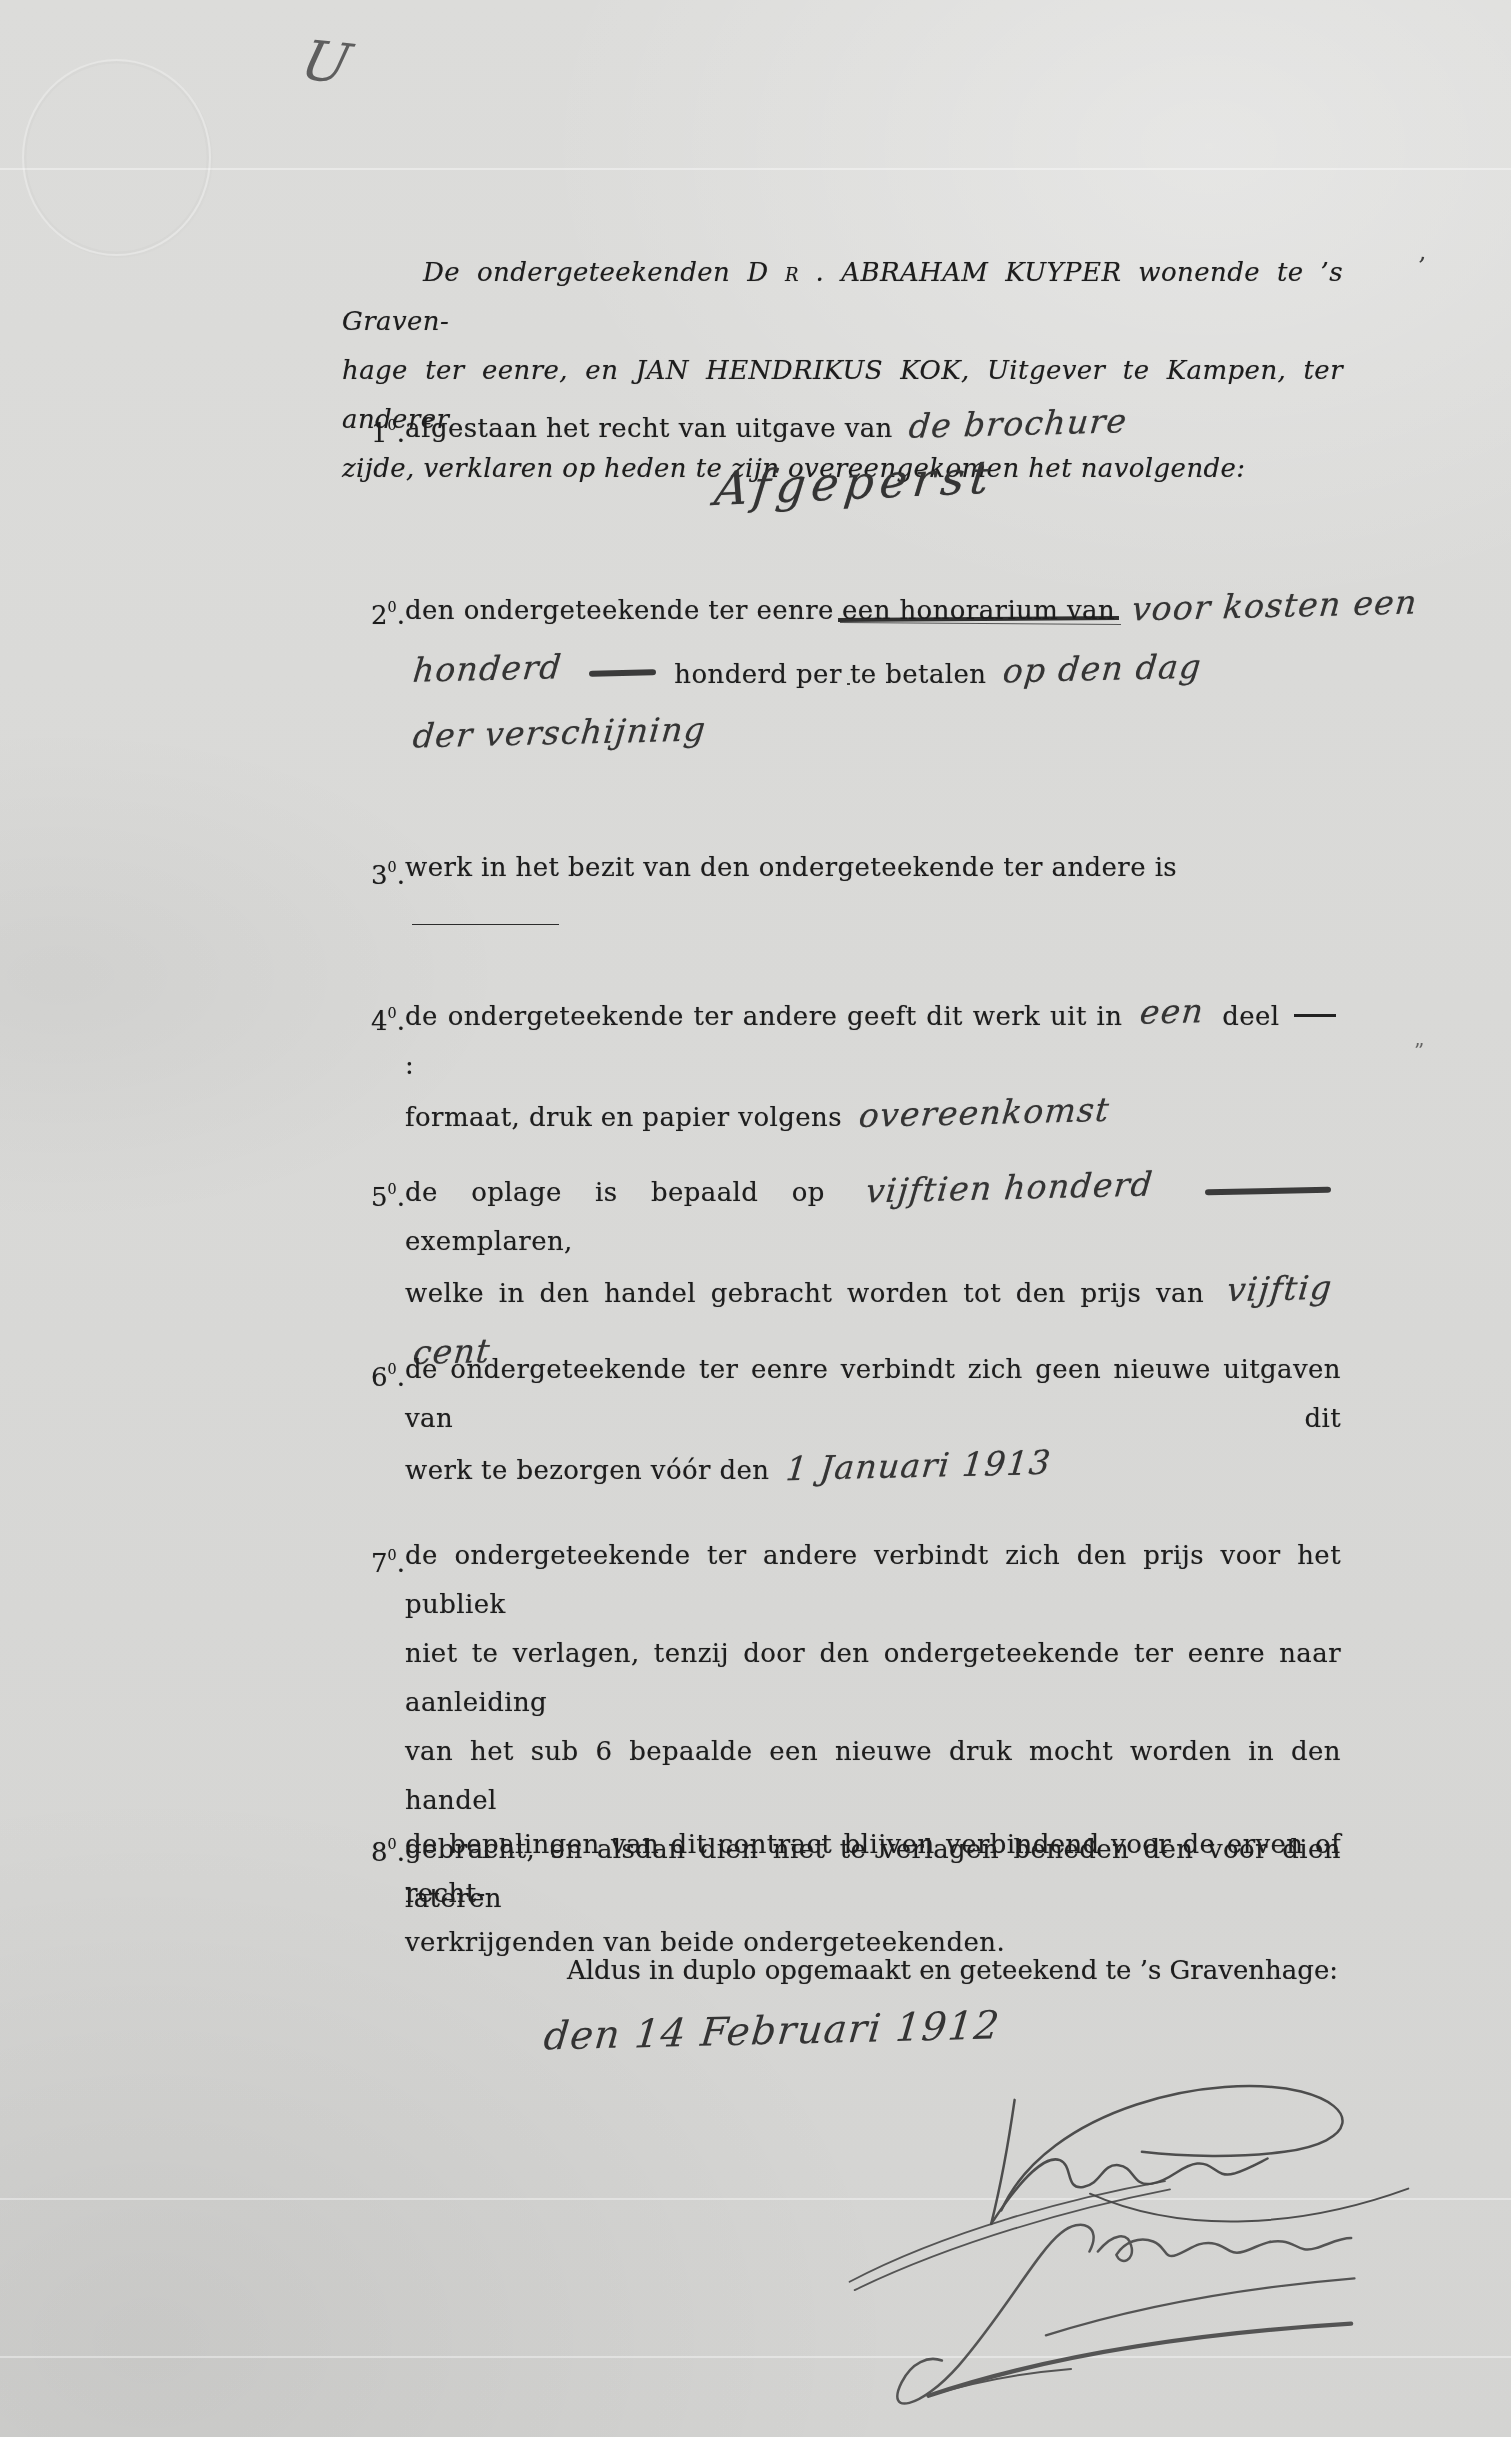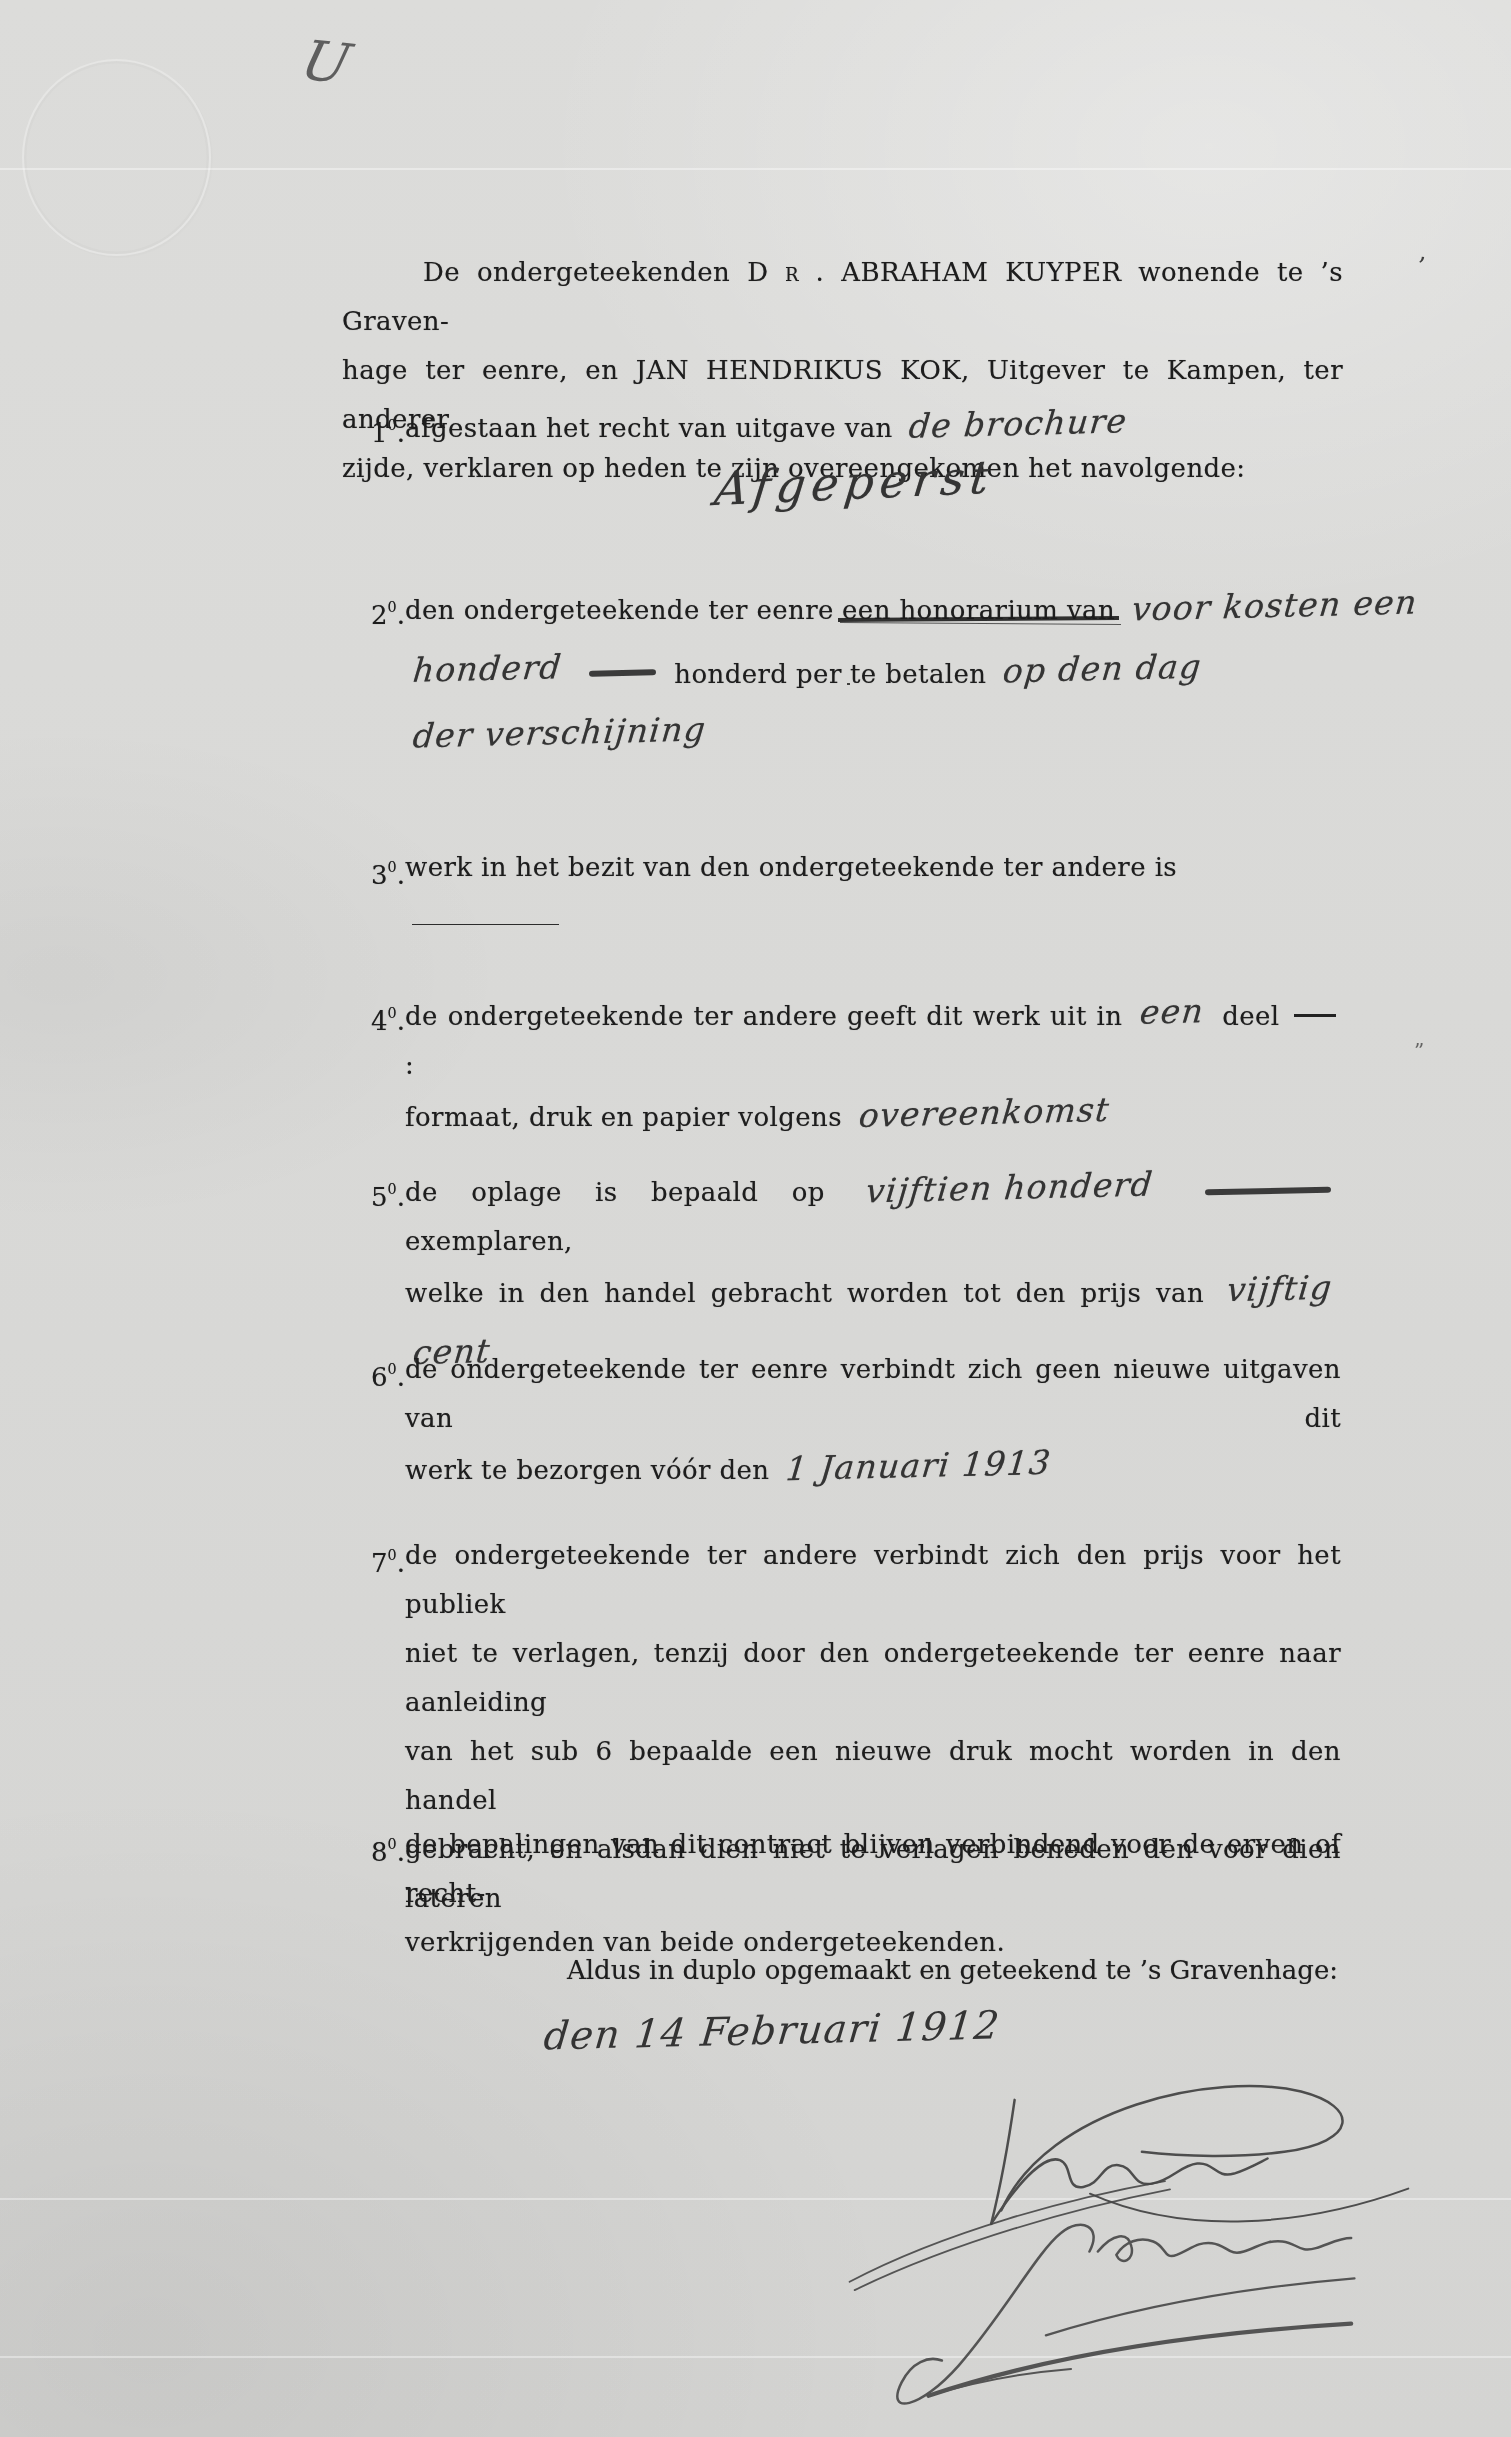--- a/index.html
+++ b/index.html
@@ -25,21 +25,21 @@
   #stray-2{left:1414px;top:1039px;font-size:20px;color:rgba(60,60,60,.75)}
 
   
   .line{min-height:49px;line-height:49px;font-size:26px;
     text-shadow:0 0 0.8px rgba(25,25,25,.45);}
   .line.fill{text-align:justify;text-align-last:justify;}
   .line.nowrap{white-space:nowrap;}
   .line.tall{margin-top:11.8px;}
   .p{letter-spacing:0.4px;}
   .sc{font-variant:small-caps;}
-  #header{position:absolute;left:342px;top:248px;width:1001px;}
+  #header{position:absolute;left:342px;top:248px;width:1001px;font-style:italic;}
   #header .line:first-child{text-indent:81px;}
   #clauses .clause{position:absolute;left:405px;width:936px;}
   .clause .num{position:absolute;left:-62px;top:0;line-height:49px;font-size:26px;
     text-shadow:0 0 0.8px rgba(25,25,25,.45);margin-left:28px;}
   .clause .num sup{font-size:.55em;vertical-align:11.8px;}
   #clause-1{top:401px}#clause-2{top:583px}#clause-3{top:843px}#clause-4{top:989px}
   #clause-5{top:1165px}#clause-6{top:1345px}#clause-7{top:1531px}#clause-8{top:1820px}
 
   
   .hand{display:inline-block;font-style:italic;color:var(--handink,#343434);font-size:33px;

